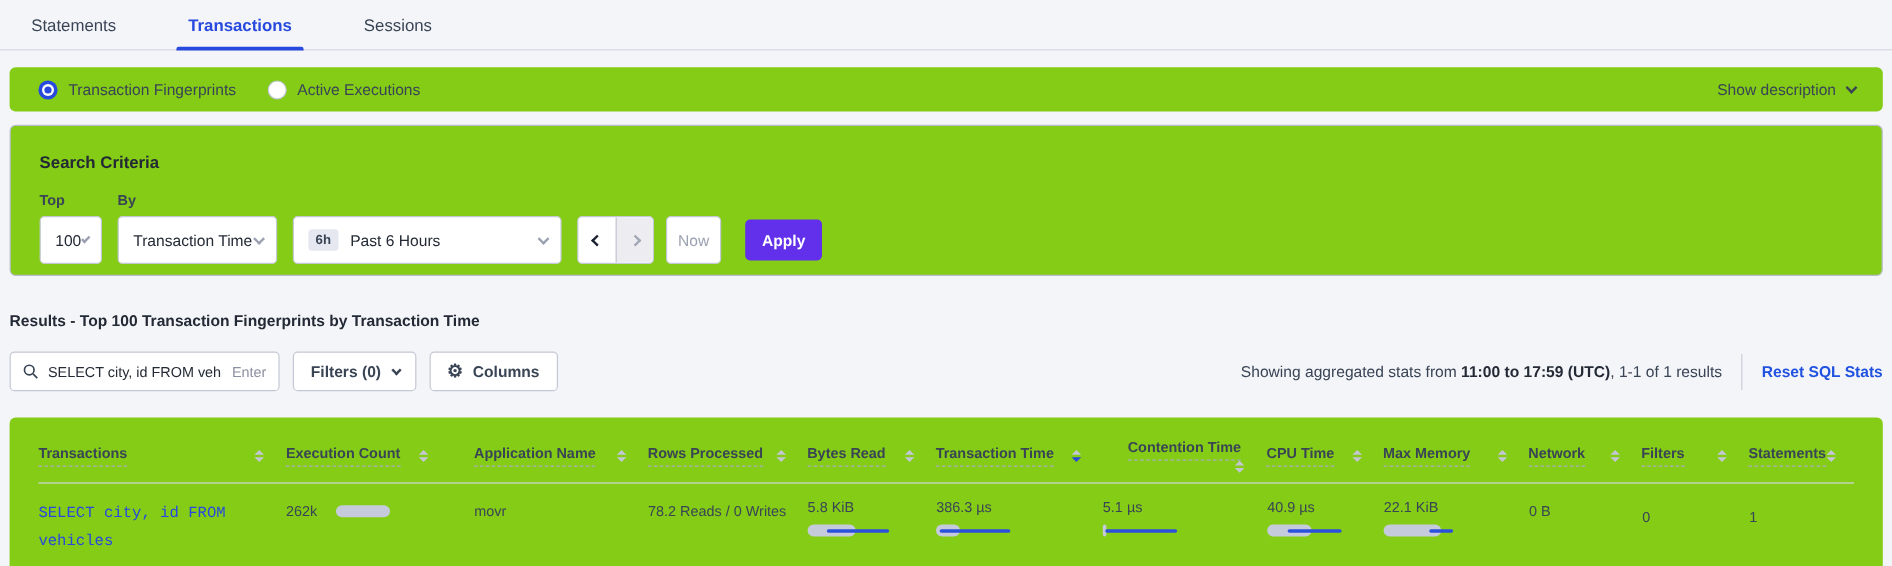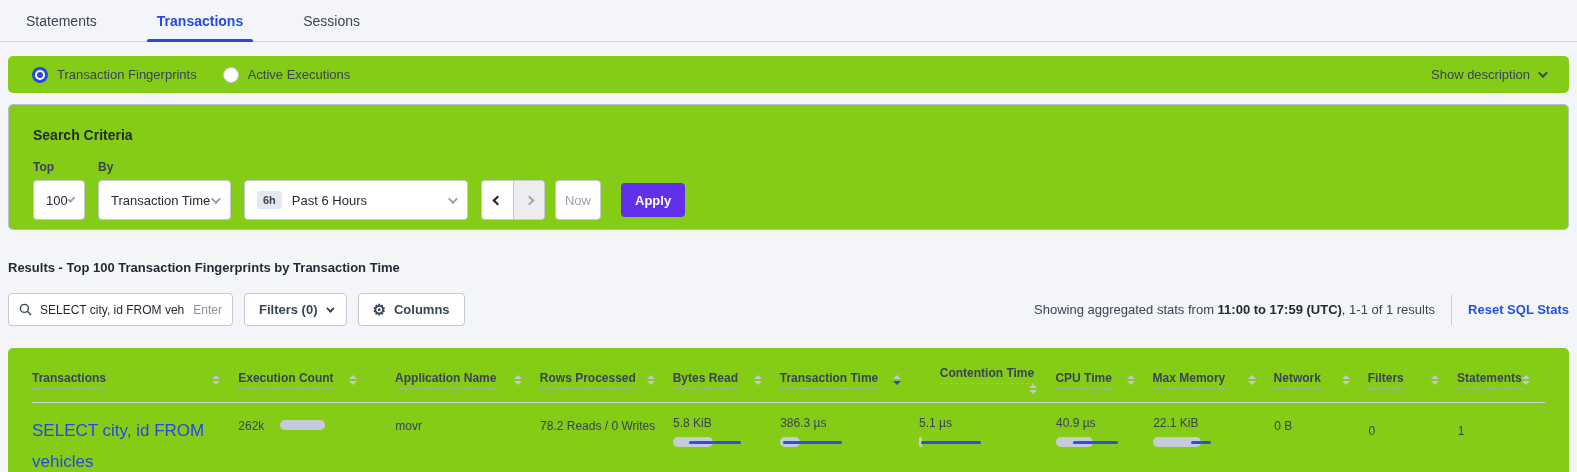--- a/index.html
+++ b/index.html
@@ -126,33 +126,33 @@
   .th .lbl {
     border-bottom:1px dashed #a9aebe; padding-bottom:3px; cursor:pointer; white-space:nowrap;
   }
   .sort { display:flex; flex-direction:column; gap:2px; margin-left:auto; margin-right:18px; cursor:pointer; }
   .sort .up { width:0; height:0; border-left:4px solid transparent; border-right:4px solid transparent; border-bottom:4px solid #c3c7d4; }
   .sort .dn { width:0; height:0; border-left:4px solid transparent; border-right:4px solid transparent; border-top:4px solid #c3c7d4; }
   .sort.active .dn { border-top-color:#2749de; }
   .trow { display:flex; align-items:flex-start; padding:13px 0 12px; border-bottom:1px solid #dfe1ea; }
   .td { font-size:12px; color:#394455; }
   .sql-link {
-    font-family:Liberation Sans, sans-serif; font-size:17px; color:#2749de;
+    font-family:Liberation Mono, monospace; font-size:13px; color:#2749de;
     line-height:1.8; cursor:pointer; white-space:pre;
   }
   
   .c1{width:208px;} .c2{width:138px;} .c3{width:146px;margin-left:20px;} .c4{width:134px;}
   .c5{width:108px;} .c6{width:140px;} .c7{width:138px;flex-direction:column;} .c8{width:98px;}
   .c9{width:122px;} .c10{width:95px;} .c11{width:90px;} .c12{width:88px;}
   
   .barcell .val { display:block; margin-bottom:6px; }
   .bargraph { position:relative; width:80px; height:12px; }
   .bar-fill { position:absolute; left:0; top:1px; height:10px; background:#c6cbdc; border-radius:5px; }
   .bar-line { position:absolute; top:5px; height:3px; background:#2b50dd; border-radius:2px; }
-  .inline-bar { display:flex; gap:16px; }
+  .inline-bar { display:flex; align-items:center; gap:16px; }
   .inline-bar .bargraph { width:46px; }
   .td.num { padding-top:3px; }
 </style>
 </head>
 <body>
 
 <div class="tabbar">
   <div class="tab">Statements</div>
   <div class="tab active">Transactions</div>
   <div class="tab">Sessions</div>

